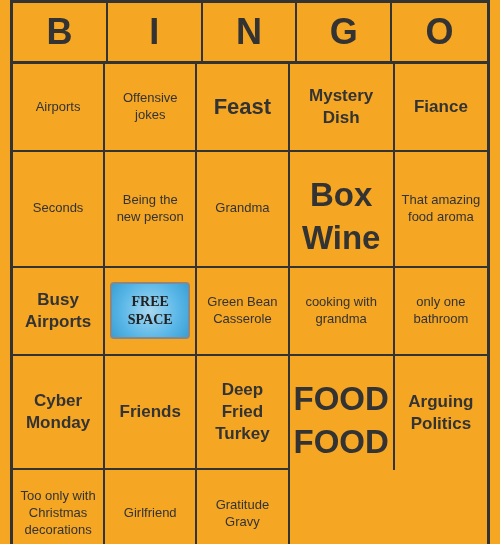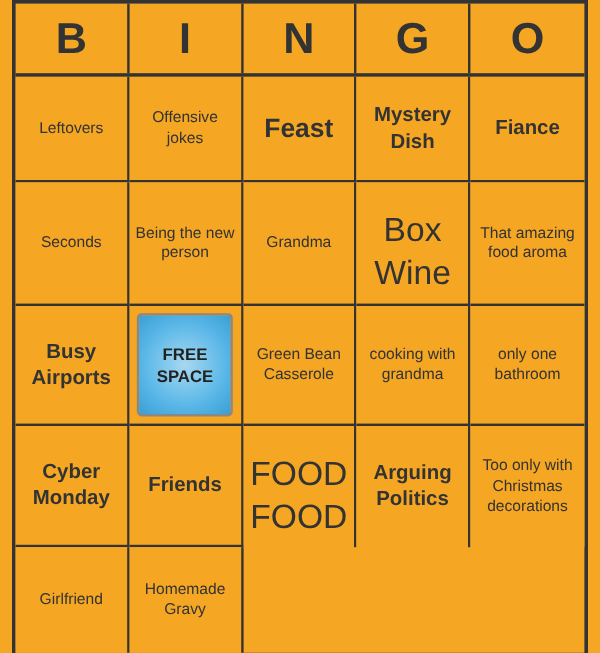--- a/index.html
+++ b/index.html
@@ -61,34 +61,35 @@
     }
     .cell-text.large {
       font-size: 22px;
       font-weight: bold;
     }
     .cell-text.medium {
       font-size: 17px;
       font-weight: bold;
     }
     .cell-text.xlarge {
-      font-size: 28px;
-      font-weight: normal;
+      font-size: 33px;
+      font-weight: bold;
       margin-top: 16px;
     }
     .free-space {
       background: radial-gradient(circle, #a8d8f0 0%, #5bb8e8 60%, #3a9fd4 100%);
       border-radius: 4px;
       width: 80px;
-      height: 86px;
+      height: 57px;
       display: flex;
       flex-direction: column;
       align-items: center;
       justify-content: center;
       border: 2px solid #888;
+      font-family: Liberation Serif, serif;
     }
     .free-space-text {
       font-size: 14px;
       font-weight: bold;
       color: #222;
       line-height: 1.3;
       text-align: center;
     }
   </style>
 </head>
@@ -97,21 +98,21 @@
 <div class="bingo-card">
   <div class="bingo-header">
   <div class="bingo-header-cell">B</div>
       <div class="bingo-header-cell">I</div>
       <div class="bingo-header-cell">N</div>
       <div class="bingo-header-cell">G</div>
       <div class="bingo-header-cell">O</div>
     </div>
   <div class="bingo-grid">
   <div class="cell">
-        <span class="cell-text">Leftovers</span>
+        <span class="cell-text">Airports</span>
       </div>
       <div class="cell">
         <span class="cell-text">Offensive jokes</span>
       </div>
       <div class="cell">
         <span class="cell-text large">Feast</span>
       </div>
       <div class="cell">
         <span class="cell-text medium">Mystery Dish</span>
       </div>
@@ -151,28 +152,31 @@
       <div class="cell">
         <span class="cell-text">only one bathroom</span>
       </div>
       <div class="cell">
         <span class="cell-text medium">Cyber Monday</span>
       </div>
       <div class="cell">
         <span class="cell-text medium">Friends</span>
       </div>
       <div class="cell">
+        <span class="cell-text medium">Deep Fried Turkey</span>
+      </div>
+      <div class="cell">
         <span class="cell-text xlarge">FOOD FOOD</span>
       </div>
       <div class="cell">
         <span class="cell-text medium">Arguing Politics</span>
       </div>
       <div class="cell">
         <span class="cell-text">Too only with Christmas decorations</span>
       </div>
       <div class="cell">
         <span class="cell-text">Girlfriend</span>
       </div>
       <div class="cell">
-        <span class="cell-text">Homemade Gravy</span>
+        <span class="cell-text">Gratitude Gravy</span>
       </div>
     </div>
 </div>
 
 </body></html>

